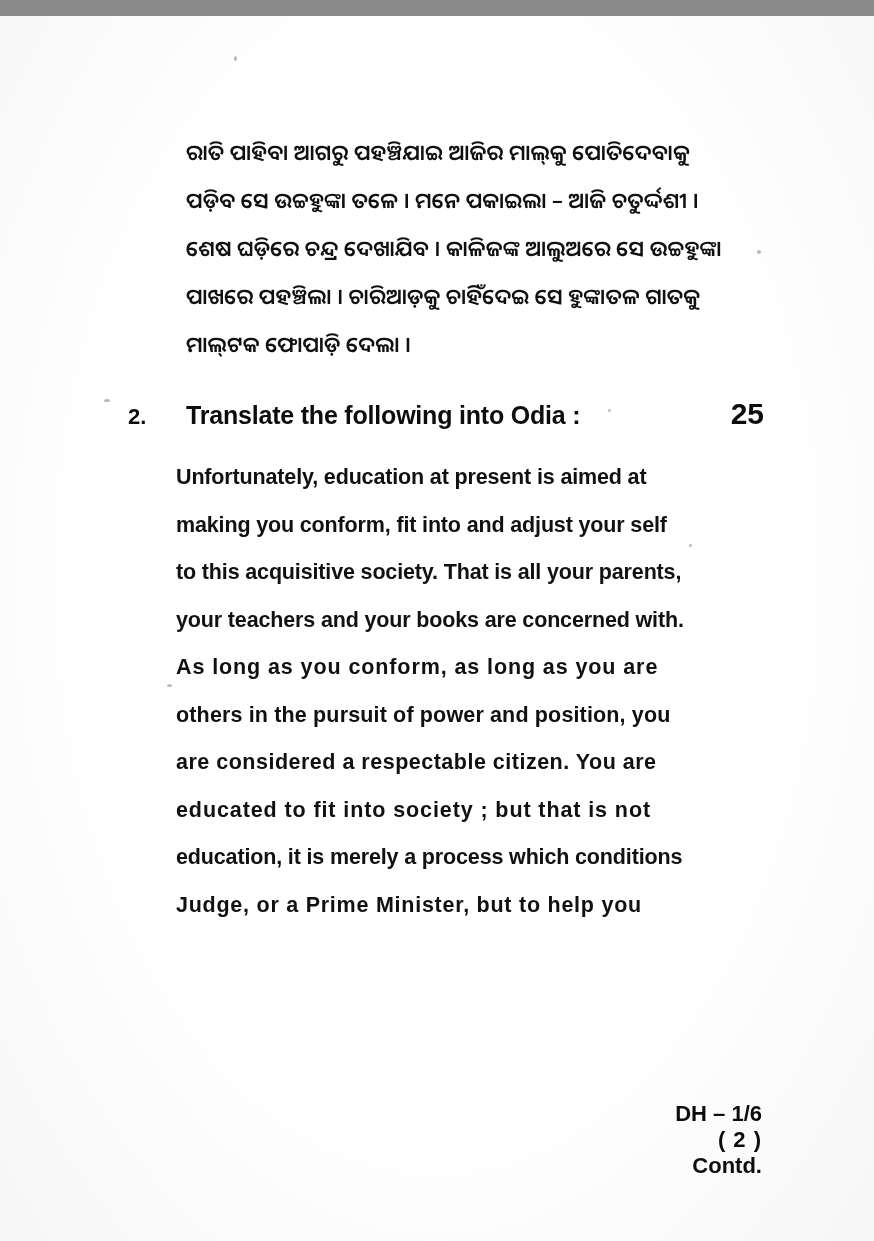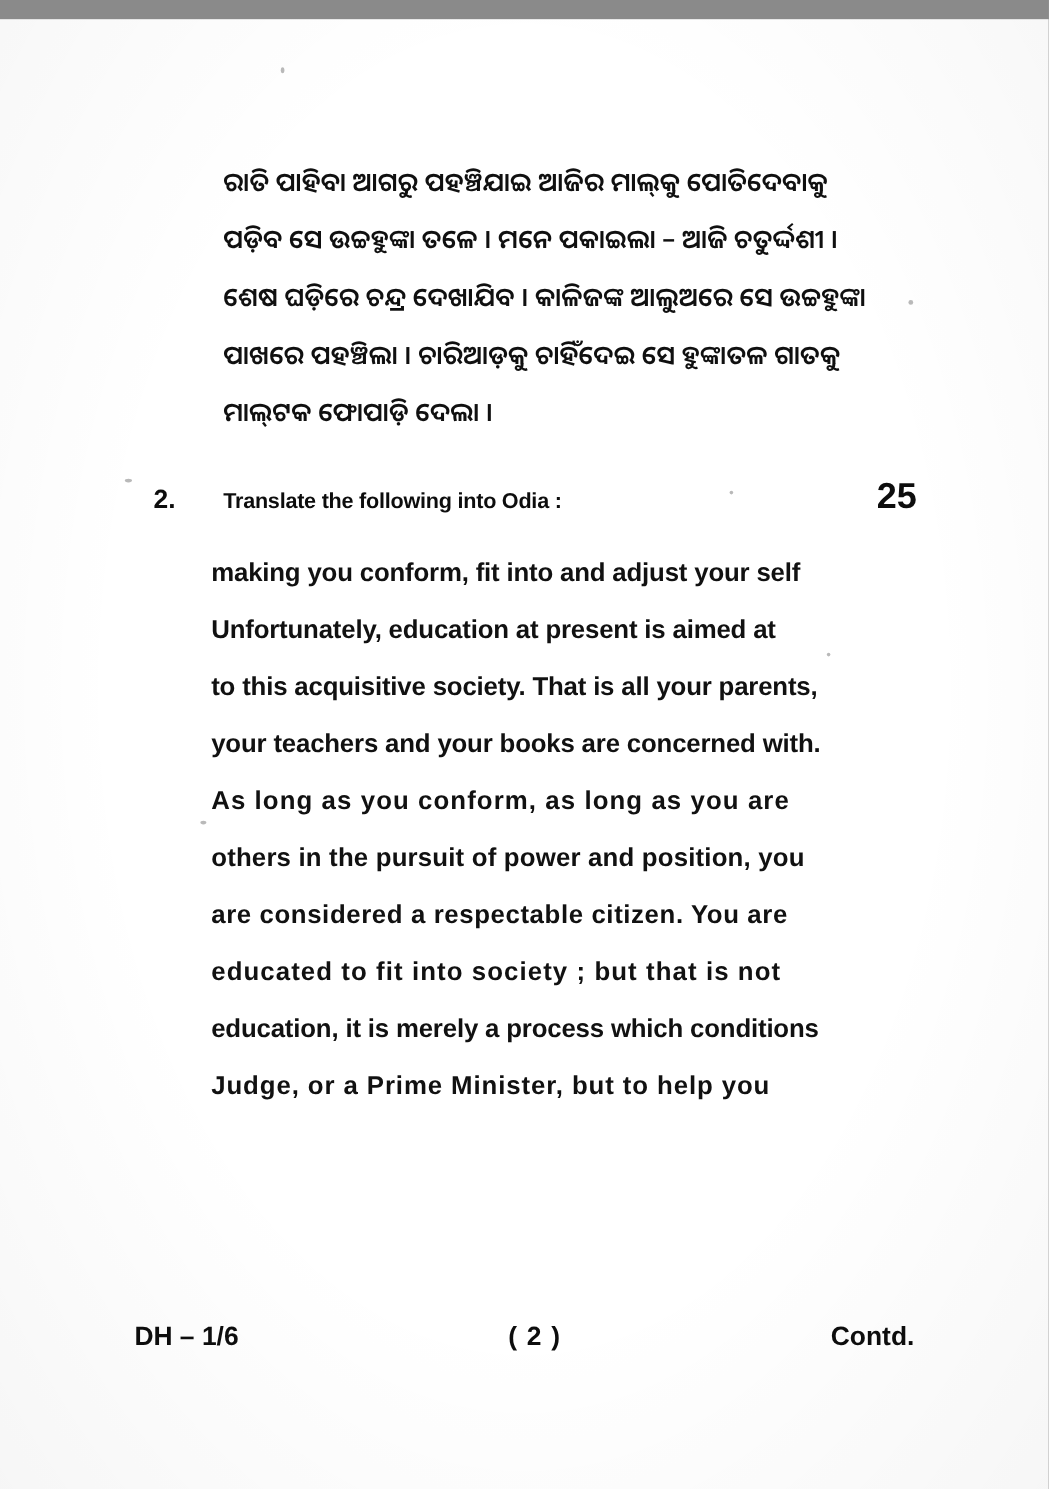--- a/index.html
+++ b/index.html
@@ -54,21 +54,21 @@
     align-items: baseline;
   }
   .q-num {
     width: 58px;
     font-size: 22px;
     font-weight: 600;
     color: #0d0d0d;
   }
   .q-text {
     flex: 1;
-    font-size: 18px;
+    font-size: 25px;
     font-weight: 600;
     color: #0d0d0d;
     letter-spacing: -0.2px;
   }
   .q-marks {
     font-size: 30px;
     font-weight: 700;
     color: #0d0d0d;
   }
 
@@ -88,20 +88,21 @@
   }
 
   .footer {
     position: absolute;
     left: 112px;
     top: 1085px;
     width: 650px;
     display: flex;
     align-items: flex-end;
     justify-content: space-between;
+    flex-direction: column;
   }
   .footer-code,
   .footer-page,
   .footer-contd {
     font-size: 22px;
     font-weight: 700;
     color: #0d0d0d;
   }
   .footer-page { letter-spacing: 1px; }
   .footer-contd { font-weight: 600; }
@@ -126,22 +127,22 @@
     <div class="odia-line">ମାଲ୍‌ଟକ ଫୋପାଡ଼ି ଦେଲା ।</div>
   </div>
 
   <div class="q-row">
     <div class="q-num">2.</div>
     <div class="q-text">Translate the following into Odia :</div>
     <div class="q-marks">25</div>
   </div>
 
   <div class="passage">
+    <div class="passage-line">Unfortunately, education at present is aimed at</div>
     <div class="passage-line">making you conform, fit into and adjust your self</div>
-    <div class="passage-line">Unfortunately, education at present is aimed at</div>
     <div class="passage-line">to this acquisitive society. That is all your parents,</div>
     <div class="passage-line">your teachers and your books are concerned with.</div>
     <div class="passage-line spread-line" style="letter-spacing:0.9px;">As long as you conform, as long as you are</div>
     <div class="passage-line" style="letter-spacing:0.15px;">others in the pursuit of power and position, you</div>
     <div class="passage-line" style="letter-spacing:0.5px;">are considered a respectable citizen. You are</div>
     <div class="passage-line" style="letter-spacing:0.9px;">educated to fit into society ; but that is not</div>
     <div class="passage-line">education, it is merely a process which conditions</div>
     <div class="passage-line" style="letter-spacing:0.75px;">Judge, or a Prime Minister, but to help you</div>
   </div>
 

